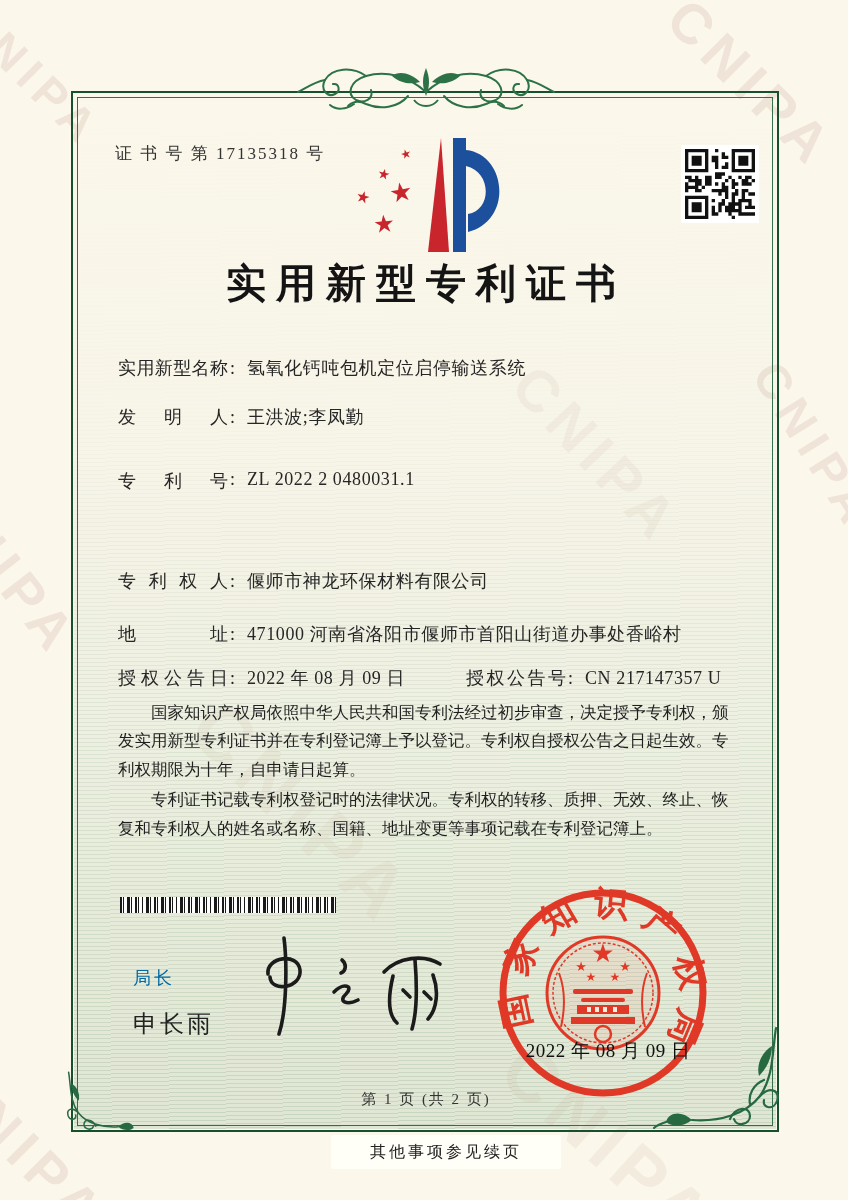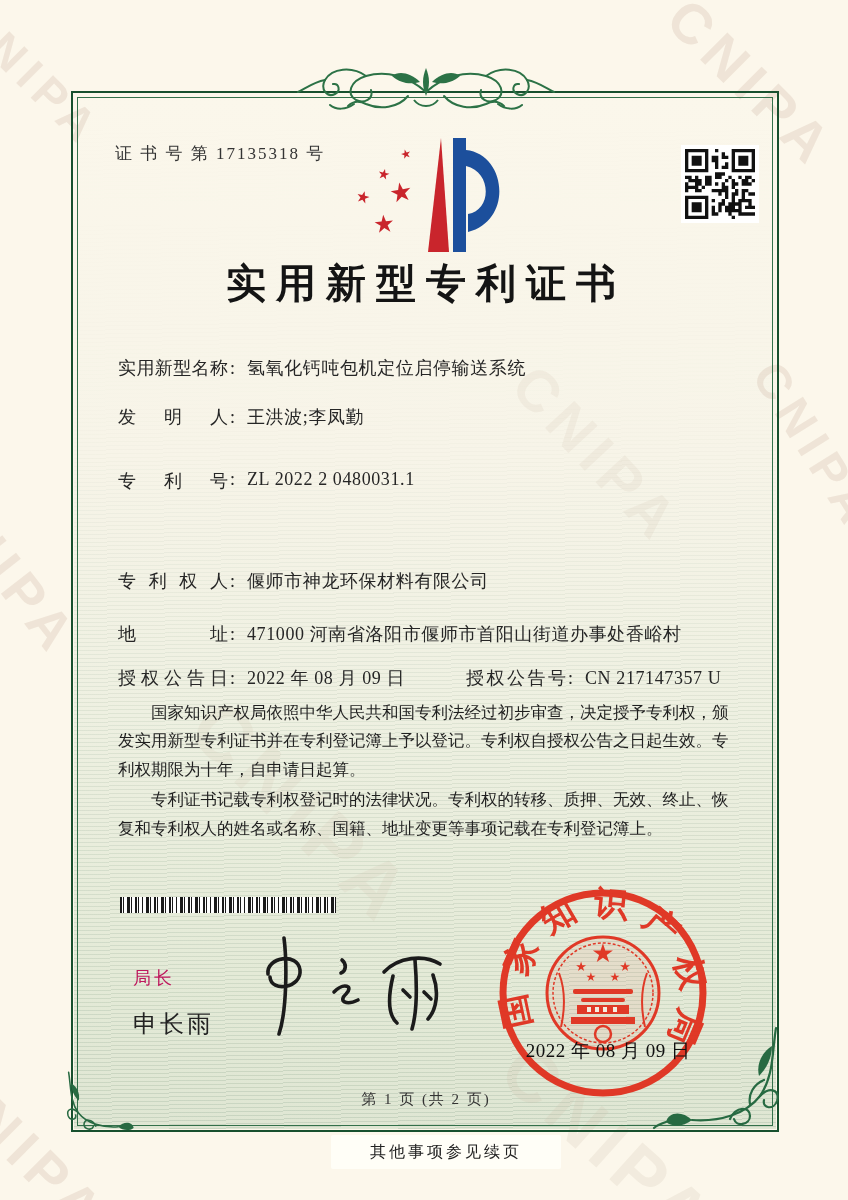--- a/index.html
+++ b/index.html
@@ -59,21 +59,21 @@
   .body-text p{margin:0 0 2px 0;text-indent:2em;}
 
   
   .barcode{position:absolute;left:120px;top:897px;width:216px;height:16px;z-index:4;
     background:repeating-linear-gradient(90deg,#191919 0 2px,#fdfdfd 2px 3px,#191919 3px 4px,#fdfdfd 4px 7px,
       #191919 7px 10px,#fdfdfd 10px 11px,#191919 11px 12px,#fdfdfd 12px 15px,#191919 15px 17px,#fdfdfd 17px 18px,
       #191919 18px 19px,#fdfdfd 19px 22px,#191919 22px 23px,#fdfdfd 23px 26px,#191919 26px 29px,#fdfdfd 29px 30px,
       #191919 30px 31px,#fdfdfd 31px 34px);}
 
   
-  .sig-title{position:absolute;left:133px;top:966px;font-size:18px;letter-spacing:3px;color:#be185d;z-index:4;}
+  .sig-title{position:absolute;left:133px;top:966px;font-size:18px;letter-spacing:3px;color:#0369a1;z-index:4;}
   .sig-name{position:absolute;left:133px;top:1008px;font-size:24px;letter-spacing:3px;color:#222;z-index:4;}
   .sig-script{position:absolute;left:246px;top:930px;z-index:4;}
 
   
   .seal{position:absolute;left:495px;top:885px;z-index:6;opacity:0.95;}
   .seal-date{position:absolute;left:513px;top:1038px;width:190px;text-align:center;
     font-size:19px;letter-spacing:0.5px;color:#101010;z-index:7;}
 
   
   .page-no{position:absolute;left:72px;top:1090px;width:708px;text-align:center;

